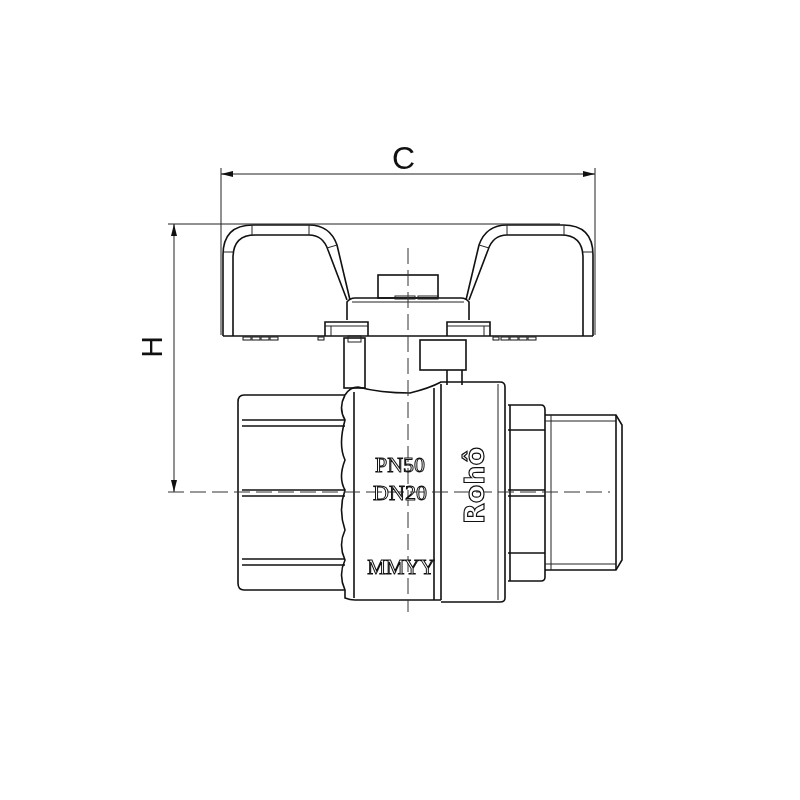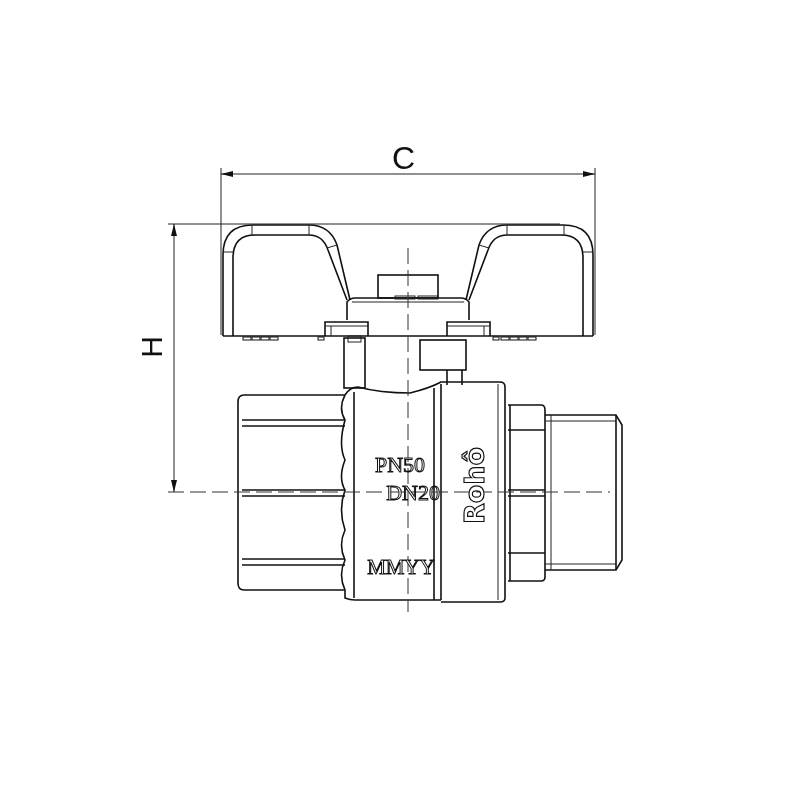--- a/index.html
+++ b/index.html
@@ -6,21 +6,21 @@
   #canvas{position:relative;width:800px;height:800px;background:#ffffff;overflow:hidden;}
   svg{position:absolute;left:0;top:0;}
   .ln{fill:none;stroke:#111;stroke-width:1.6;}
   .thin{fill:none;stroke:#222;stroke-width:1;}
   .dash{fill:none;stroke:#333;stroke-width:1;stroke-dasharray:16 6;}
   .dimlbl{position:absolute;font-family:"Liberation Sans",sans-serif;color:#111;font-weight:400;}
   #dim-c-label{left:392px;top:140px;font-size:32px;}
   #dim-h-label{left:141px;top:330px;font-size:30px;transform:rotate(-90deg);transform-origin:center;}
   .mark{position:absolute;font-family:Liberation Serif, serif;color:#fff;-webkit-text-stroke:1px #111;text-align:center;}
   #mark-pn{left:360px;top:452px;font-size:22px;width:80px;}
-  #mark-dn{left:360px;top:480px;font-size:22px;width:80px;text-align:right;}
+  #mark-dn{left:360px;top:480px;font-size:22px;width:80px;}
   #mark-date{left:365px;top:509px;font-size:21px;width:72px;margin-top:46px;}
   #brand{position:absolute;left:434px;top:470px;width:80px;font-family:"DejaVu Sans",sans-serif;font-weight:bold;font-size:27px;color:#fff;-webkit-text-stroke:1.2px #111;transform:rotate(-90deg);transform-origin:center;text-align:center;}
 </style>
 </head>
 <body>
 
 <div id="canvas">
   <svg width="800" height="800" viewBox="0 0 800 800">
 
     <g>

